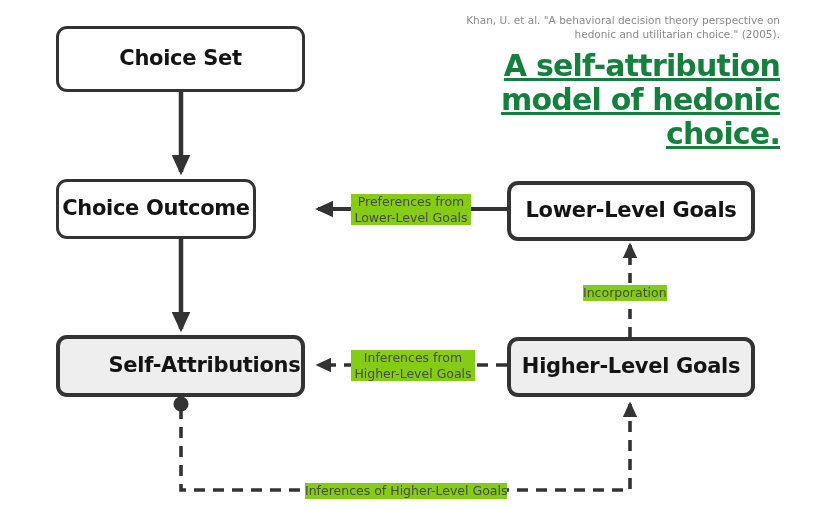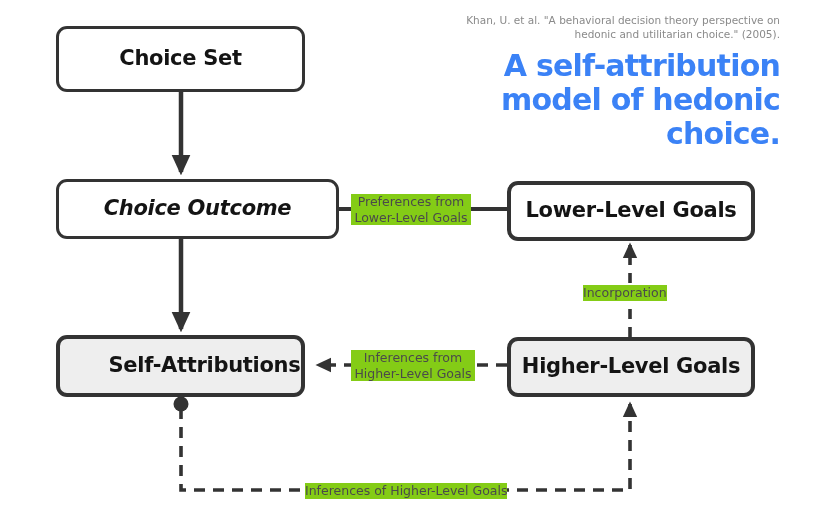--- a/index.html
+++ b/index.html
@@ -48,21 +48,21 @@
     font-weight: bold;
     font-size: 21px;
     letter-spacing: -0.3px;
     color: #141414;
     line-height: 1.1;
     white-space: nowrap;
   }
 
   
   #node-choice-set        { left: 56px;  top: 26px;  width: 249px; height: 66px; }
-  #node-choice-outcome    { left: 56px;  top: 179px; width: 283px; height: 60px; font-style: italic; }
+  #node-choice-outcome    { left: 56px;  top: 179px; width: 200px; height: 60px; }
   #node-self-attributions { left: 56px;  top: 335px; width: 249px; height: 62px; padding-left: 48px; }
   #node-lower-goals       { left: 507px; top: 181px; width: 248px; height: 60px; }
   #node-higher-goals      { left: 507px; top: 337px; width: 248px; height: 60px; }
 
   
   .edge-label {
     position: absolute;
     font-family: "DejaVu Sans", sans-serif;
     font-size: 12.5px;
     color: #4a4a4a;
@@ -91,22 +91,23 @@
     color: #8a8a8a;
     line-height: 1.3;
     margin: 0 0 8px 0;
   }
   #title {
     font-family: "DejaVu Sans", sans-serif;
     font-weight: bold;
     font-size: 30px;
     line-height: 1.13;
     letter-spacing: -0.8px;
-    color: #3b82f6;
+    color: #15803d;
     margin: 0;
+    text-decoration: underline;
   }
 </style>
 </head>
 <body>
 
 <div id="canvas">
 
   <svg class="svg-layer" viewBox="0 0 822 509" width="822" height="509" xmlns="http://www.w3.org/2000/svg">
     <defs>
       <marker id="arrow-solid" viewBox="0 0 10 10" refX="8.4" refY="5" markerWidth="4.6" markerHeight="4.6" orient="auto-start-reverse">

